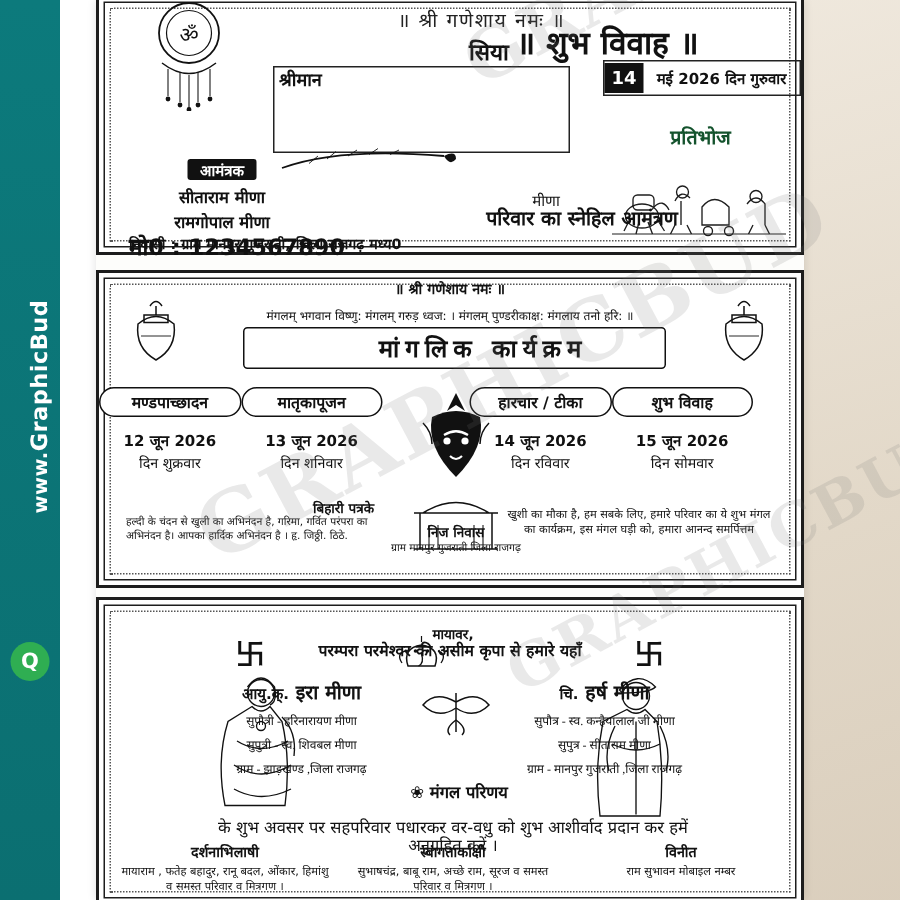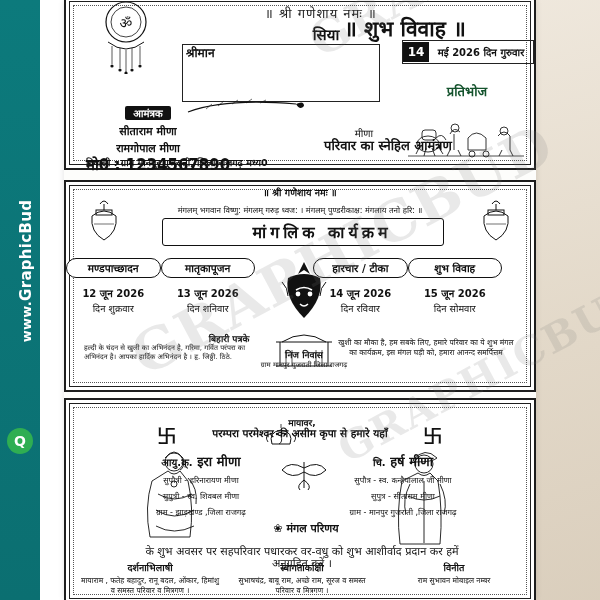--- a/index.html
+++ b/index.html
@@ -219,21 +219,21 @@
   .swastik{position:absolute;font-size:18px;color:#111;font-weight:bold;}
   .sw-l{left:92px;top:24px;}
   .sw-r{right:92px;top:24px;}
   .c3-cols{
     position:absolute;left:60px;top:52px;width:352px;height:96px;
     display:flex;justify-content:space-between;
   }
   .col{width:150px;text-align:center;}
   .col .nm{font-size:13px;font-weight:bold;color:#111;}
   .col .nm .pre{font-size:10px;}
-  .col .ln{font-size:8px;color:#111;margin-top:5px;line-height:11px;}
+  .col .ln{font-size:8px;color:#111;margin-top:5px;line-height:11px;font-family:Liberation Serif, serif;}
   .c3-center{
     position:absolute;left:212px;top:58px;width:56px;text-align:center;
   }
   .c3-knot{width:52px;height:34px;}
   .c3-mangal{
     position:absolute;left:196px;top:120px;width:88px;text-align:center;
     font-size:11px;font-weight:bold;color:#111;
   }
   .bride-img{position:absolute;left:78px;top:46px;width:62px;height:106px;}
   .groom-img{position:absolute;right:78px;top:46px;width:62px;height:106px;}

